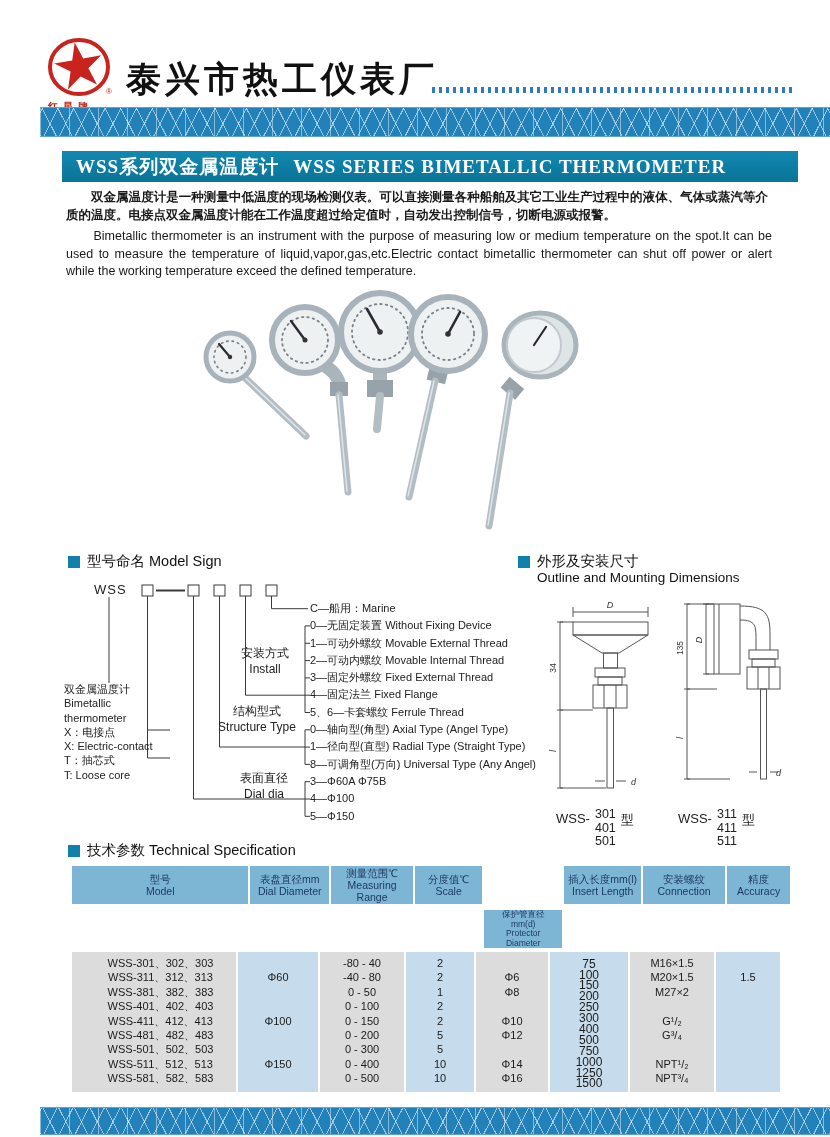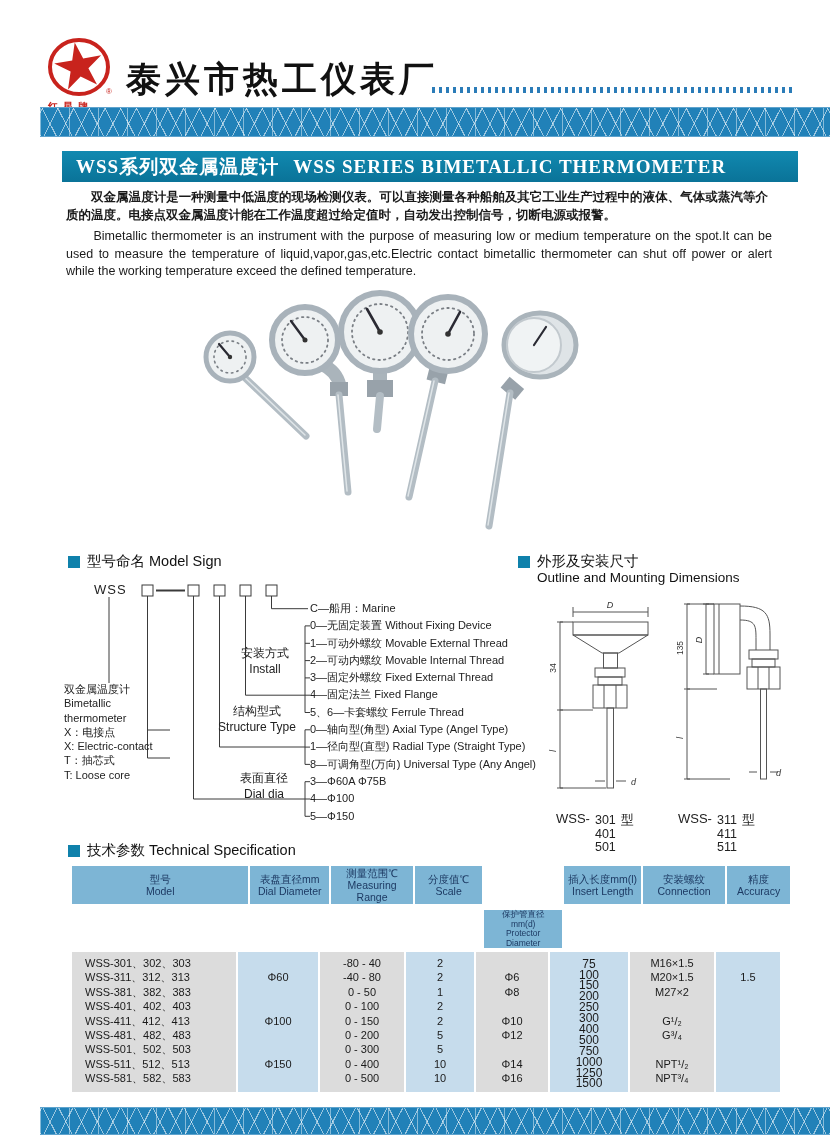--- a/index.html
+++ b/index.html
@@ -28,31 +28,31 @@
   .sq{width:12px;height:12px;background:#0f81ab;display:inline-block;}
   .h-cn{font-size:14.5px;color:#111;}
   .h-en{font-size:13.5px;color:#111;}
   
   .opt{height:17.3px;line-height:17.3px;font-size:11px;white-space:nowrap;color:#222;}
   .leftlab{line-height:14.3px;font-size:11px;white-space:nowrap;color:#222;}
   .grouplab{font-size:12px;line-height:15.5px;text-align:center;color:#222;white-space:pre-line;}
   .wss-txt{font-size:13px;color:#222;letter-spacing:1px;}
   
   .cap{display:flex;align-items:flex-start;font-size:13px;color:#222;}
-  .cap .mods{display:flex;flex-direction:column;font-size:12.5px;line-height:13.5px;margin:16px 5px;}
+  .cap .mods{display:flex;flex-direction:column;font-size:12.5px;line-height:13.5px;margin:10px 5px;}
   .cap .pre,.cap .suf{margin-top:13px;}
   
   .thead,.tbody{display:flex;gap:2px;}
   .hcell{background:#7db5d5;color:#1d3a63;display:flex;flex-direction:column;justify-content:center;
          align-items:center;text-align:center;height:38px;font-size:10.5px;line-height:12px;white-space:pre-line;}
   .hcell.small{font-size:8.5px;line-height:9.5px;margin-top:44px;}
   .col{display:flex;flex-direction:column;padding-top:4px;height:136px;}
   .bg-g{background:#dcdcdc;} .bg-b{background:#c6dcec;}
   .cell{height:14.4px;line-height:14.4px;font-size:11px;text-align:center;color:#1a1a1a;white-space:nowrap;}
-  .model-cell{text-align:left;padding-left:13px;}
+  .model-cell{text-align:center;padding-left:13px;}
   .insert-cell{height:10.9px;line-height:10.9px;font-size:12px;}
   svg text{font-family:"Liberation Sans",sans-serif;}
 </style>
 </head>
 <body>
 
 <div class="page">
 
   <svg class="abs" style="left:40px;top:36px;" width="80" height="62" viewBox="0 0 80 62">
     <ellipse cx="39" cy="31" rx="29" ry="27" fill="none" stroke="#c8231d" stroke-width="4"></ellipse>

